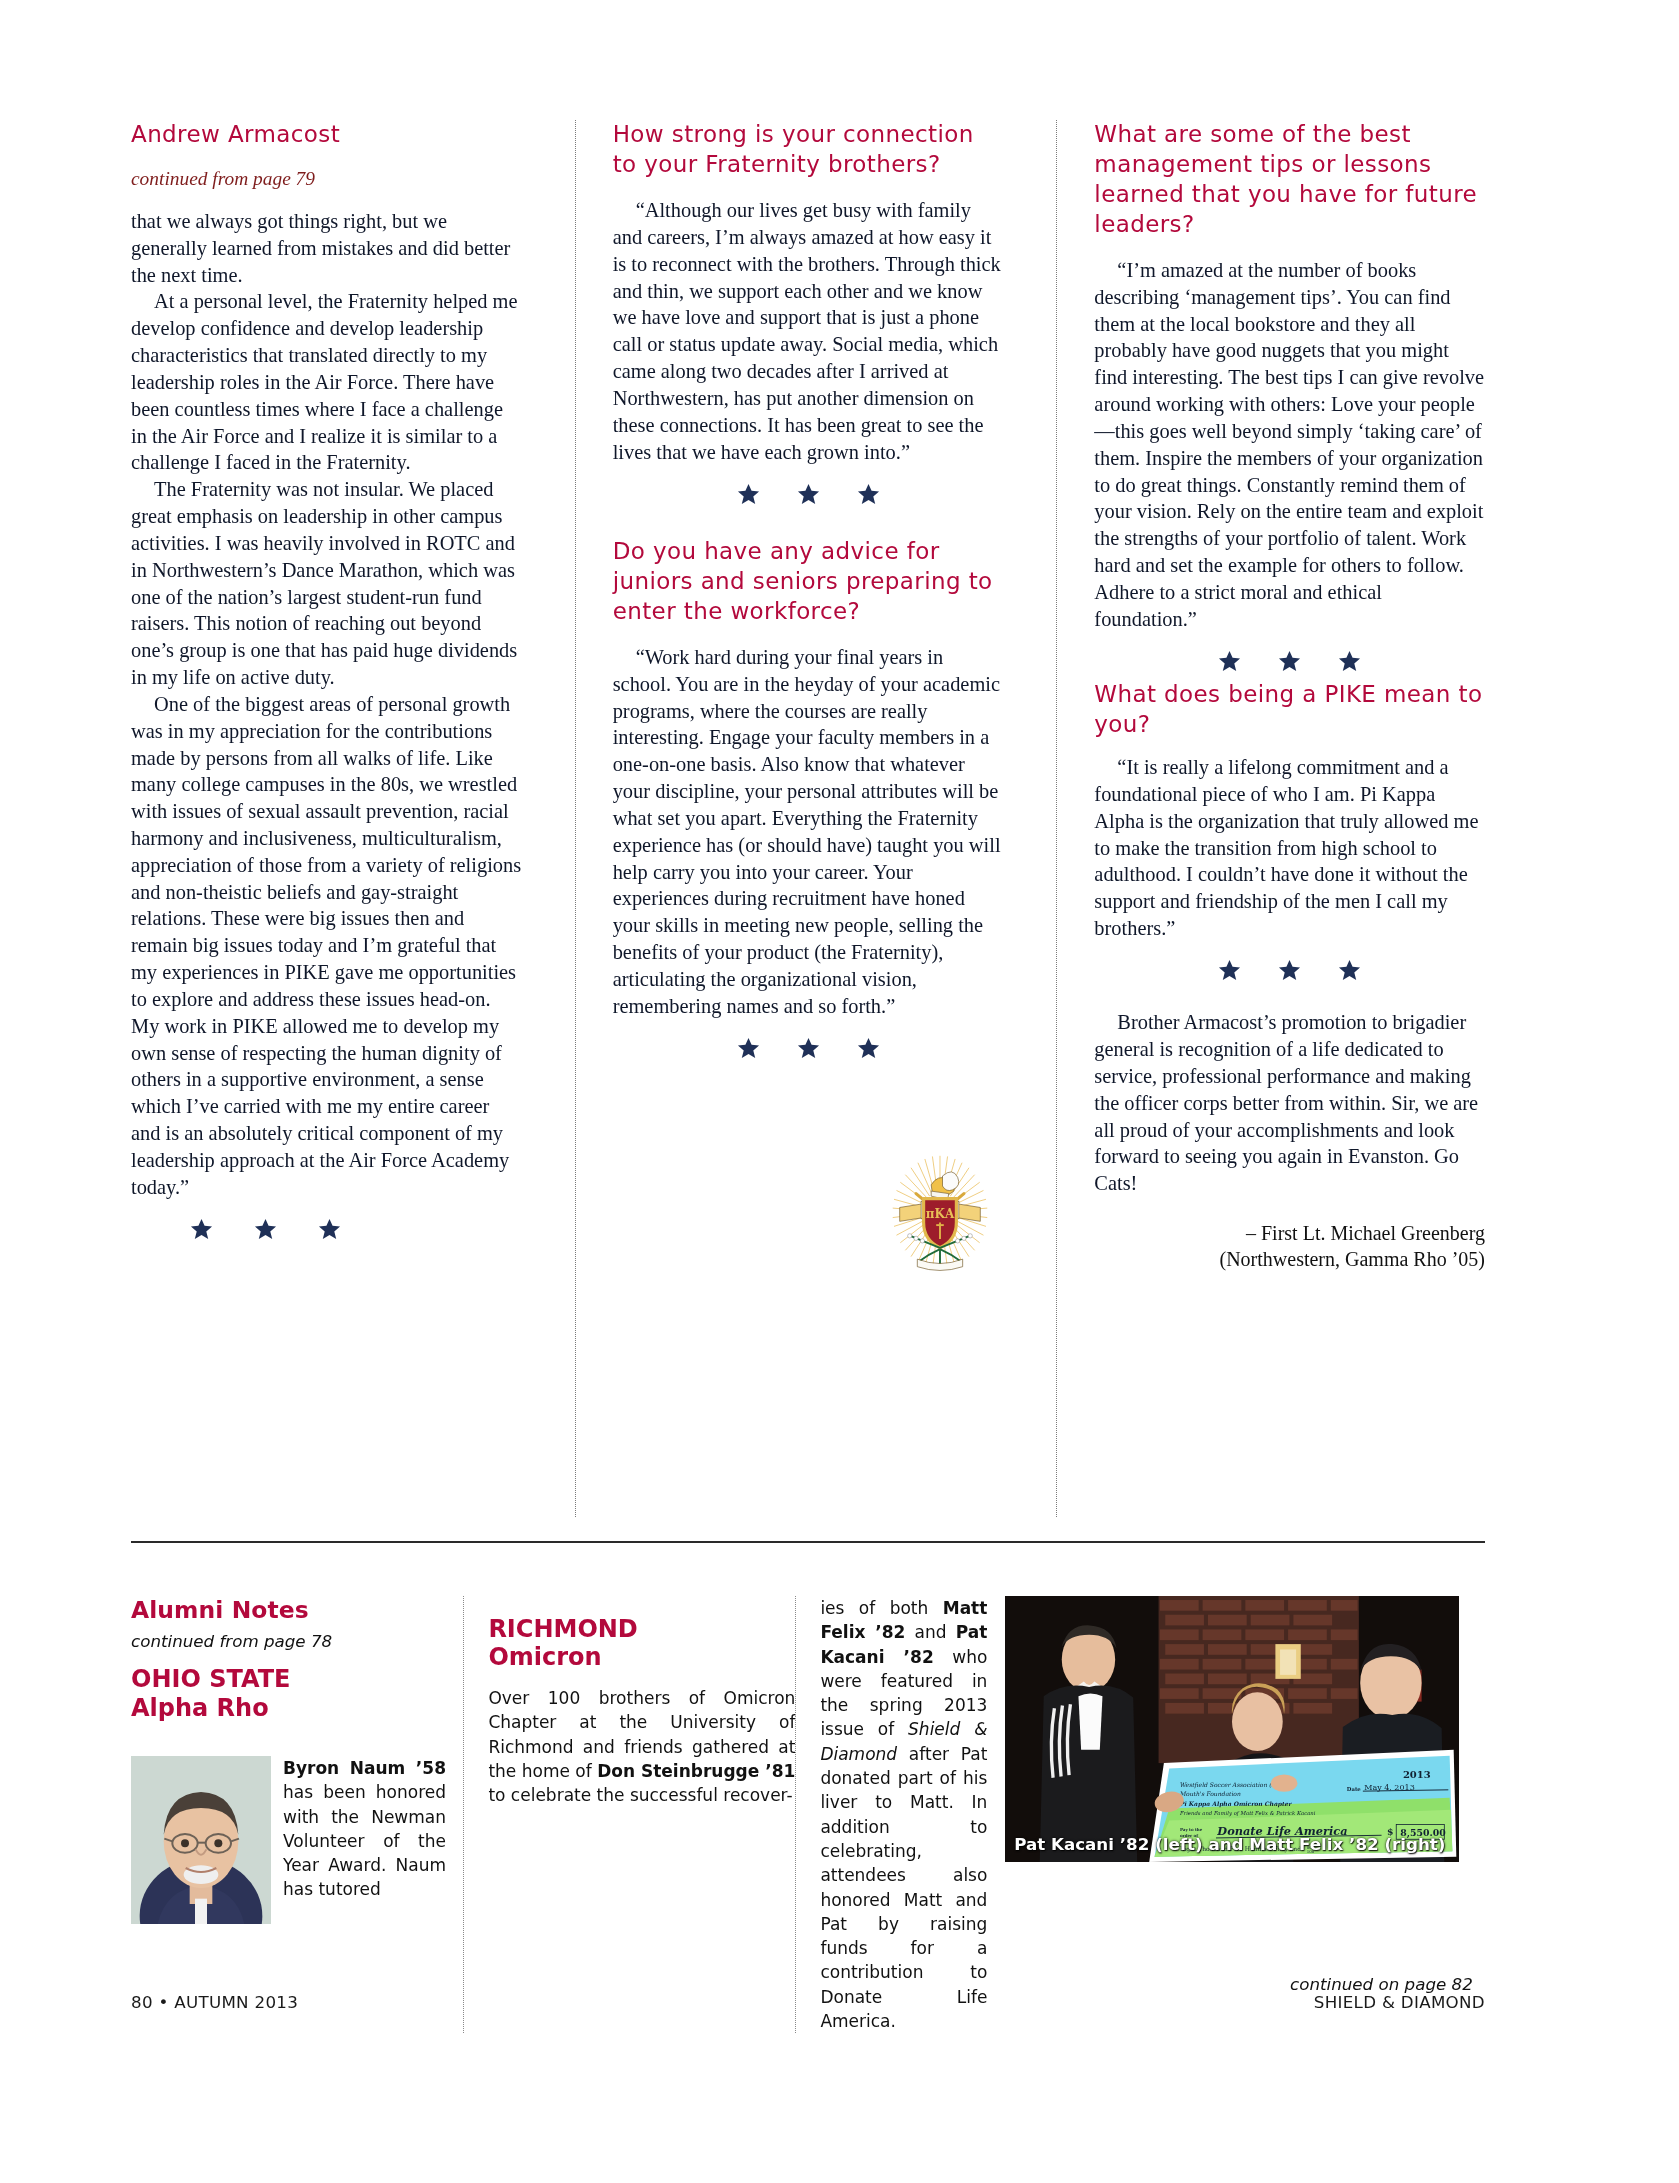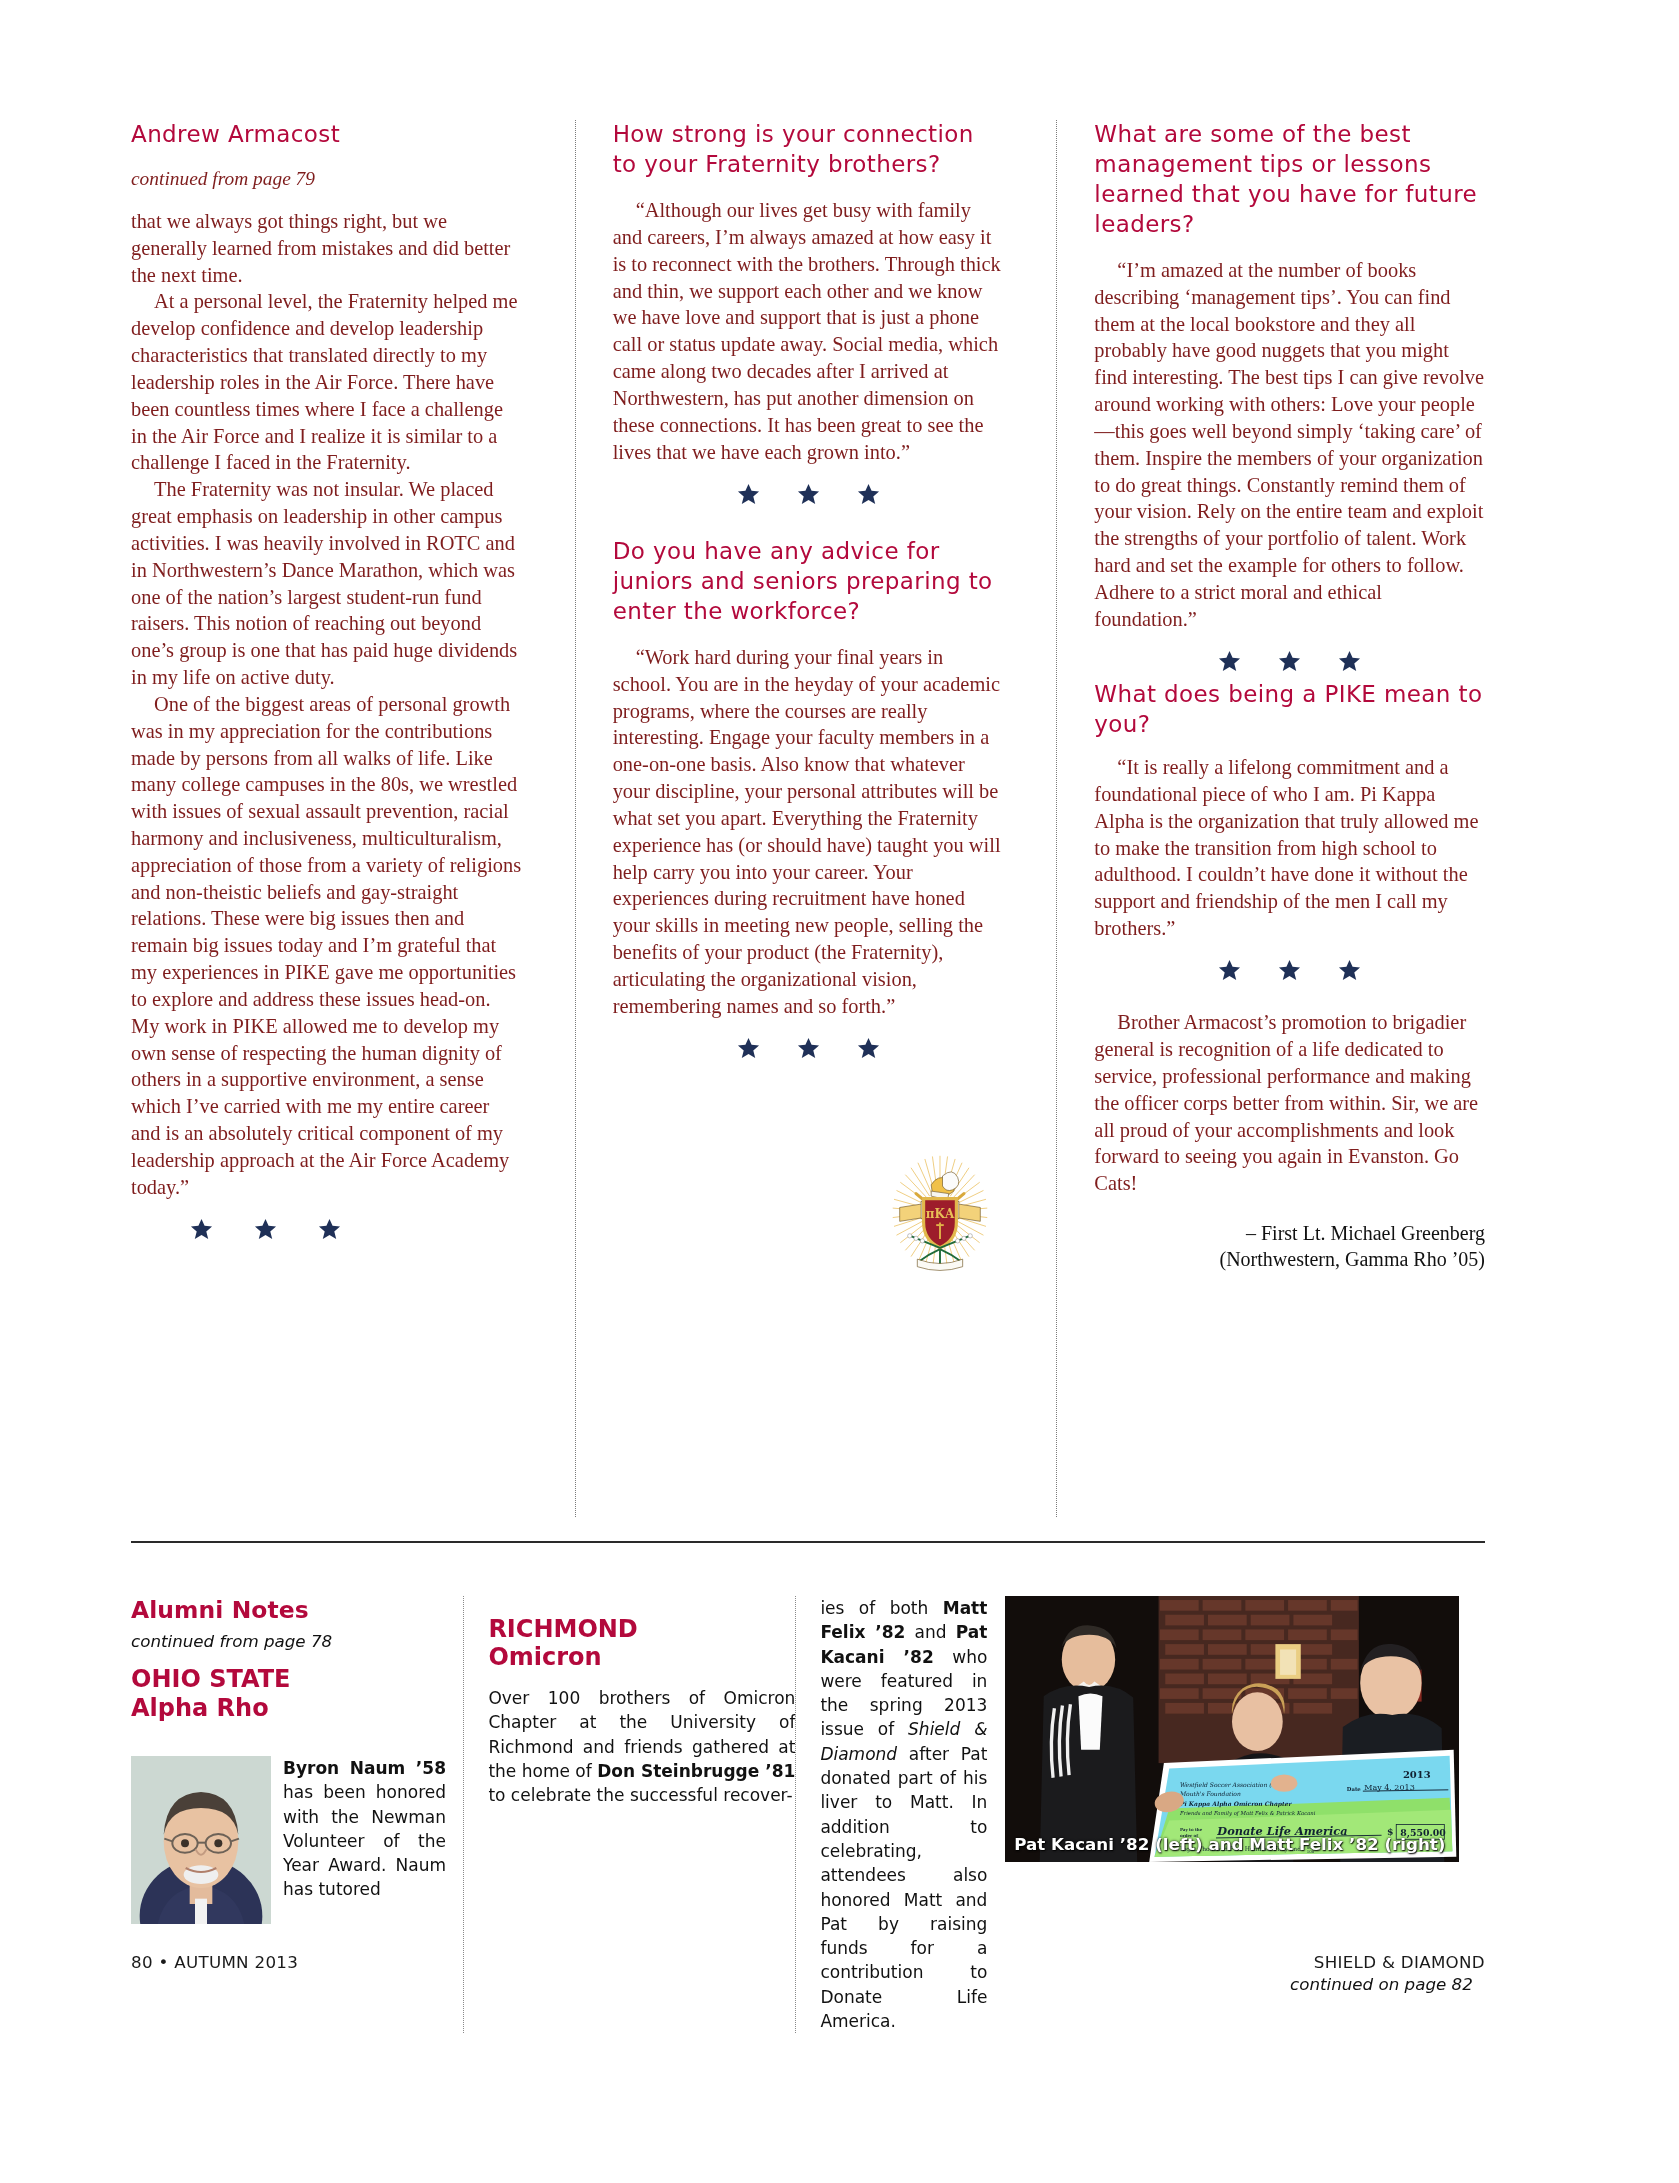--- a/index.html
+++ b/index.html
@@ -55,21 +55,21 @@
     font-size: 19.4px;
     color: #7f1d1d;
     margin: 1.3px 0 17.4px 0;
     line-height: 1.2;
   }
 
   .body-p {
     font-family: "Liberation Serif", serif;
     font-size: 20.4px;
     line-height: 1.315;
-    color: #7f1d1d;
+    color: #0f172a;
     margin: 0;
     text-align: left;
     hyphens: none;
   }
   .body-p + .body-p { text-indent: 23px; }
   .body-p.indent { text-indent: 23px; }
 
   .attrib {
     font-family: "Liberation Serif", serif;
     font-size: 20px;
@@ -203,21 +203,21 @@
     font-size: 16.7px;
     color: #111;
     text-align: right;
     margin-top: 112px;
   }
 
   
   .footer {
     position: absolute;
     left: 131px;
-    top: 1952px;
+    top: 1992px;
     width: 1354px;
     display: flex;
     justify-content: space-between;
     font-family: "DejaVu Sans", sans-serif;
     font-size: 16.7px;
     color: #1a1a1a;
     letter-spacing: 0.3px;
   }
 </style>
 </head>

